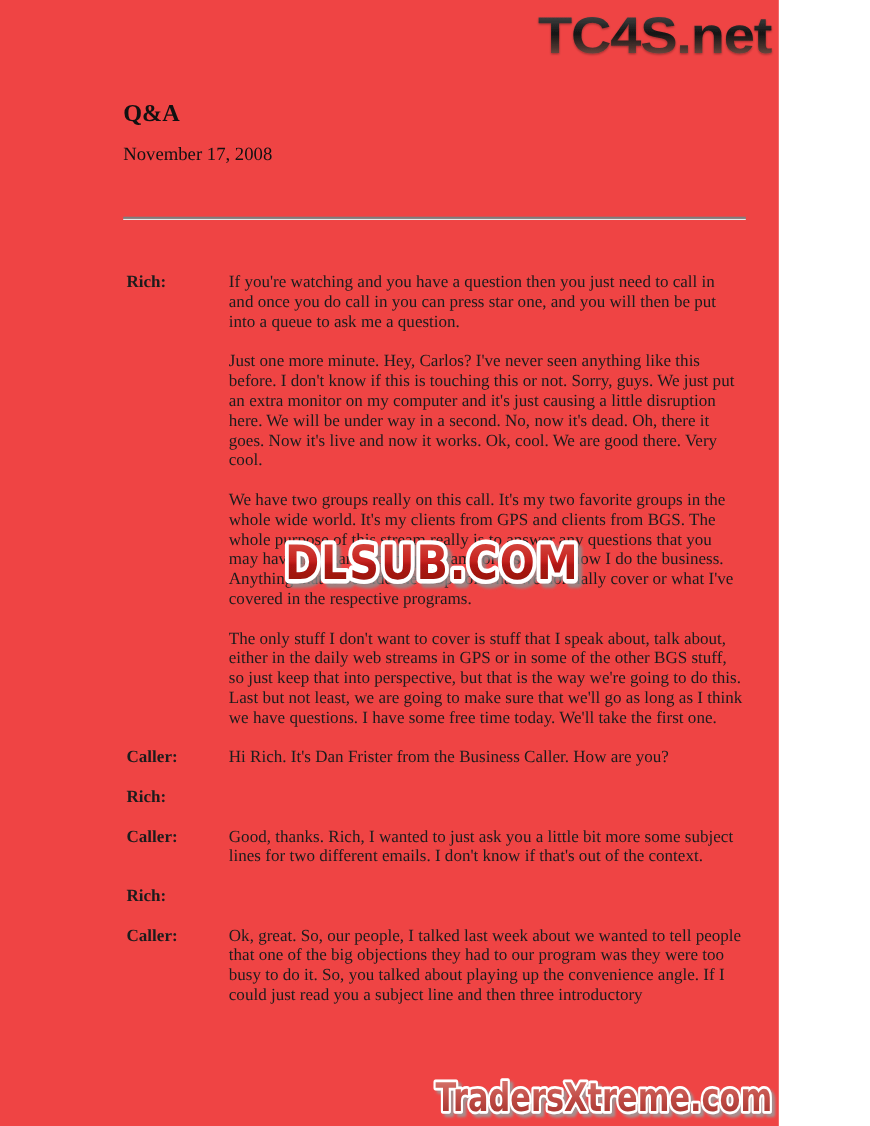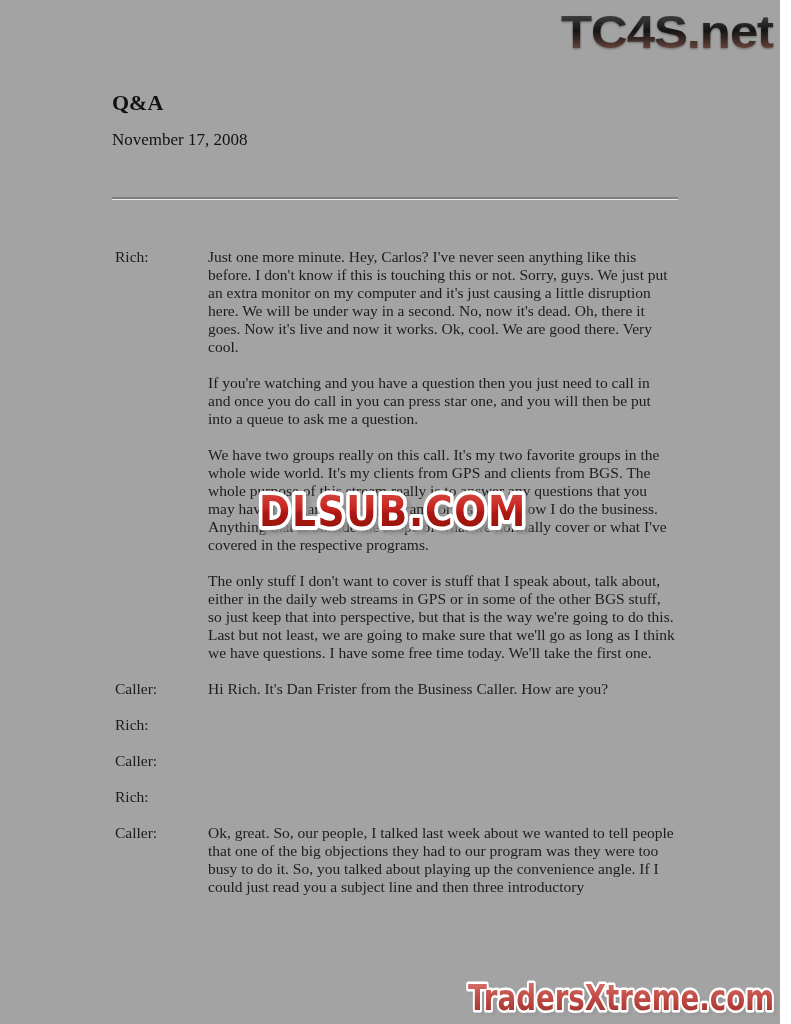--- a/index.html
+++ b/index.html
@@ -2,23 +2,23 @@
 <html><head>
 <meta charset="utf-8">
 <style>
   html, body {
     margin: 0;
     padding: 0;
     background: #ffffff;
   }
   .page {
     position: relative;
-    width: 780px;
+    width: 708px;
     height: 1024px;
-    background: #a3a3a3;
+    background: #ef4444;
     overflow: hidden;
     font-family: "Liberation Serif", serif;
     color: #1c1c1c;
   }
 
   
   .brand-top {
     position: absolute;
     top: 1px;
     right: 3px;
@@ -70,21 +70,21 @@
     font-size: 15.5px;
     line-height: 18px;
   }
   .entry {
     display: flex;
     margin-bottom: 18px;
   }
   .speaker {
     width: 93px;
     flex: 0 0 93px;
-    font-weight: normal;
+    font-weight: bold;
   }
   .speech {
     flex: 1 1 auto;
   }
   .speech p {
     margin: 0 0 18px 0;
   }
   .speech p:last-child {
     margin-bottom: 0;
     font-family: Liberation Serif, serif;
@@ -149,40 +149,43 @@
     <p class="doc-date">November 17, 2008</p>
   </div>
 
   <div class="rule"></div>
 
   <div class="transcript">
 
     <div class="entry">
       <div class="speaker">Rich:</div>
       <div class="speech">
+        <p>If you're watching and you have a question then you just need to call in and once you do call in you can press star one, and you will then be put into a queue to ask me a question.</p>
         <p>Just one more minute. Hey, Carlos? I've never seen anything like this before. I don't know if this is touching this or not. Sorry, guys. We just put an extra monitor on my computer and it's just causing a little disruption here. We will be under way in a second. No, now it's dead. Oh, there it goes. Now it's live and now it works. Ok, cool. We are good there. Very cool.</p>
-        <p>If you're watching and you have a question then you just need to call in and once you do call in you can press star one, and you will then be put into a queue to ask me a question.</p>
         <p>We have two groups really on this call. It's my two favorite groups in the whole wide world. It's my clients from GPS and clients from BGS. The whole purpose of this stream really is to answer any questions that you may have in regards to the programs or just about how I do the business. Anything that is outside the scope of what we normally cover or what I've covered in the respective programs.</p>
         <p>The only stuff I don't want to cover is stuff that I speak about, talk about, either in the daily web streams in GPS or in some of the other BGS stuff, so just keep that into perspective, but that is the way we're going to do this. Last but not least, we are going to make sure that we'll go as long as I think we have questions. I have some free time today. We'll take the first one.</p>
       </div>
     </div>
 
     <div class="entry">
       <div class="speaker">Caller:</div>
       <div class="speech">
         <p>Hi Rich. It's Dan Frister from the Business Caller. How are you?</p>
       </div>
     </div>
 
     <div class="entry">
       <div class="speaker">Rich:</div>
     </div>
 
     <div class="entry">
       <div class="speaker">Caller:</div>
+      <div class="speech">
+        <p>Good, thanks. Rich, I wanted to just ask you a little bit more some subject lines for two different emails. I don't know if that's out of the context.</p>
+      </div>
     </div>
 
     <div class="entry">
       <div class="speaker">Rich:</div>
     </div>
 
     <div class="entry">
       <div class="speaker">Caller:</div>
       <div class="speech">
         <p>Ok, great. So, our people, I talked last week about we wanted to tell people that one of the big objections they had to our program was they were too busy to do it. So, you talked about playing up the convenience angle. If I could just read you a subject line and then three introductory</p>

